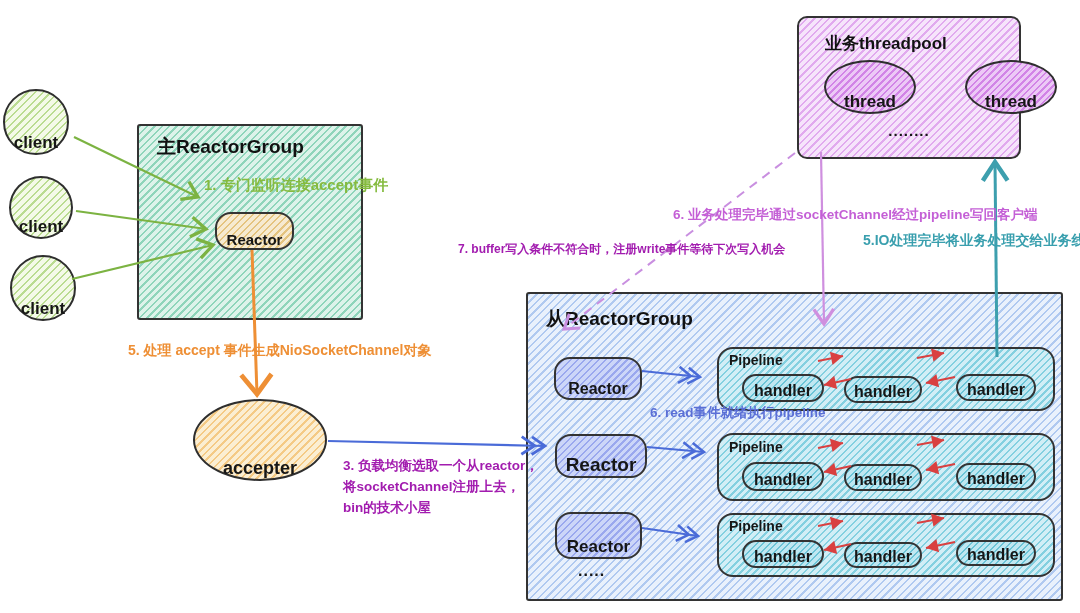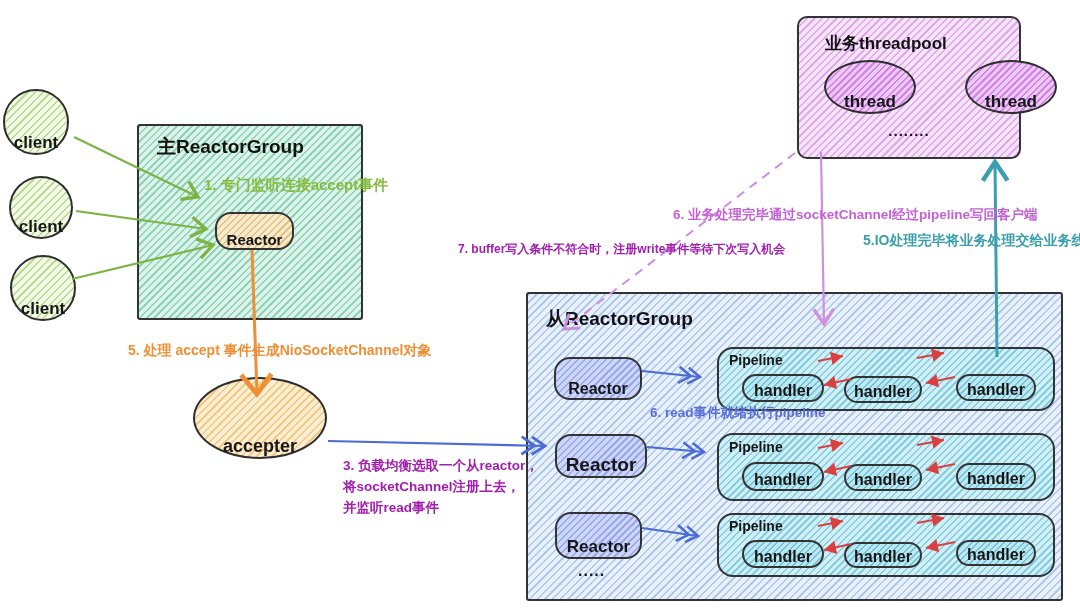--- a/index.html
+++ b/index.html
@@ -45,21 +45,21 @@
     <span class="lbl" style="font-size:17px;">client</span>
   </div>
 
   <div class="box h-maingrp" style="left:137px;top:124px;width:226px;height:196px;border-radius:3px;">
     <span class="grp-title" style="left:18px;top:8px;font-size:19px;">主ReactorGroup</span>
     <div class="box cc h-reactm" style="left:76px;top:86px;width:79px;height:38px;">
       <span class="lbl" style="font-size:15px;">Reactor</span>
     </div>
   </div>
 
-  <div class="ell cc h-accept" style="left:193px;top:377px;width:134px;height:82px;">
+  <div class="ell cc h-accept" style="left:193px;top:399px;width:134px;height:82px;">
     <span class="lbl" style="font-size:18px;">accepter</span>
   </div>
 
   <div class="box h-slavegrp" style="left:526px;top:284px;width:537px;height:309px;border-radius:3px;margin-top:8px;">
     <span class="grp-title" style="left:18px;top:12px;font-size:19px;">从ReactorGroup</span>
 
     <div class="box cc h-reacts" style="left:26px;top:63px;width:88px;height:43px;">
       <span class="lbl" style="font-size:16px;">Reactor</span>
     </div>
     <div class="box cc h-reacts" style="left:27px;top:140px;width:92px;height:44px;">
@@ -119,21 +119,21 @@
       <span class="lbl" style="font-size:17px;">thread</span>
     </div>
     <span class="lbl" style="position:absolute;left:0;right:0;top:104px;text-align:center;font-size:15px;letter-spacing:1px;">........</span>
   </div>
 
   <div class="note" style="left:204px;top:176px;font-size:15px;color:#85bb3f;">1. 专门监听连接accept事件</div>
   <div class="note" style="left:128px;top:342px;font-size:14px;color:#ee8f35;">5. 处理 accept 事件生成NioSocketChannel对象</div>
   <div class="note" style="left:343px;top:455px;font-size:13.5px;color:#a21caf;line-height:21px;">
     <span style="display:block;">3.  负载均衡选取一个从reactor，</span>
     <span style="display:block;">将socketChannel注册上去，</span>
-    <span style="display:block;">并监听read事件</span>
+    <span style="display:block;">bin的技术小屋</span>
   </div>
   <div class="note" style="left:650px;top:404px;font-size:13.5px;color:#5a6fd6;">6. read事件就绪执行pipeline</div>
   <div class="note" style="left:863px;top:232px;font-size:14px;color:#399fae;">5.IO处理完毕将业务处理交给业务线程池</div>
   <div class="note" style="left:673px;top:206px;font-size:13.5px;color:#c45fd6;">6. 业务处理完毕通过socketChannel经过pipeline写回客户端</div>
   <div class="note" style="left:458px;top:241px;font-size:12px;color:#a21caf;">7. buffer写入条件不符合时，注册write事件等待下次写入机会</div>
 
   <svg id="arrows" width="1080" height="613" viewBox="0 0 1080 613">
     <defs>
       <marker id="mgreen" viewBox="-12 -8 16 16" refX="0" refY="0" markerWidth="12" markerHeight="12" orient="auto">
         <path d="M-9,-6 L0,0 L-9,6" fill="none" stroke="#7cb342" stroke-width="2"></path>

